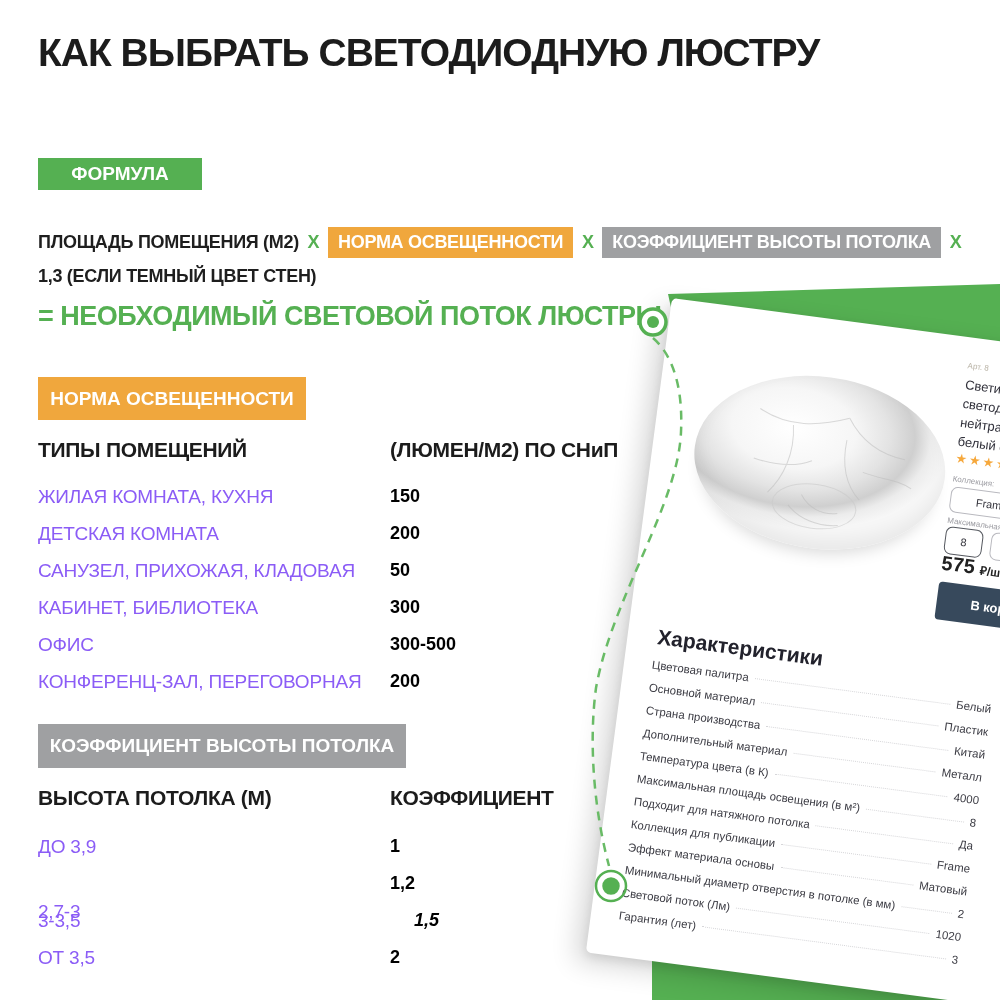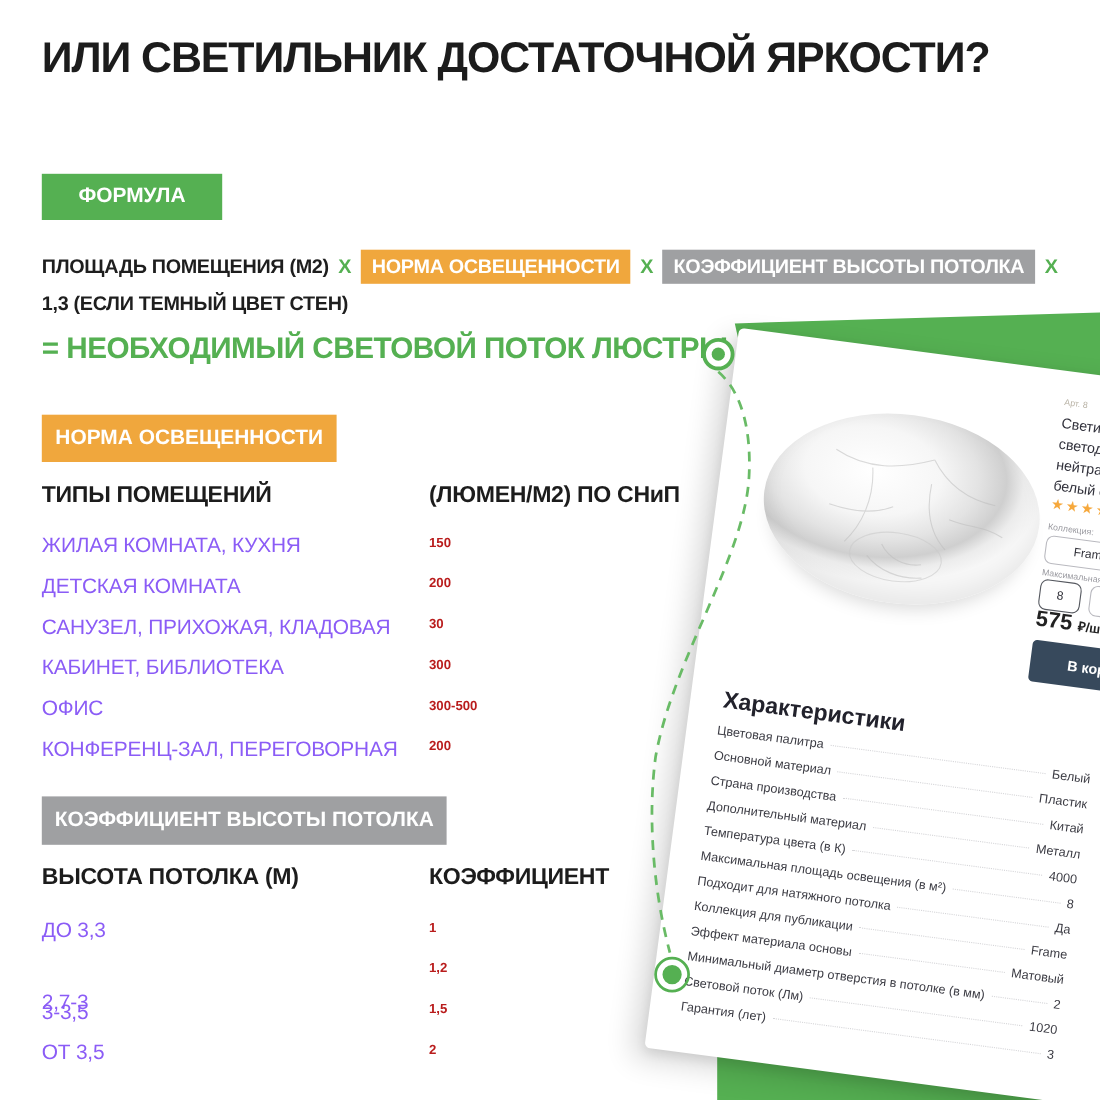--- a/index.html
+++ b/index.html
@@ -3,35 +3,35 @@
 <meta charset="utf-8">
 <style>
   html,body{margin:0;padding:0;background:#fff;}
   #stage{position:relative;width:1000px;height:1000px;overflow:hidden;background:#ffffff;
          font-family:"Liberation Sans",sans-serif;color:#1e1e1e;}
   
   .title{position:absolute;left:38px;top:28px;width:920px;font-size:39px;line-height:50px;
          font-weight:900;letter-spacing:-1px;color:#1c1c1c;}
   .badge{position:absolute;display:flex;align-items:center;justify-content:center;
          color:#fff;font-weight:700;font-size:19px;letter-spacing:0;}
-  .badge-green{left:38px;top:158px;width:164px;height:42px;background:#55b052;}
+  .badge-green{left:38px;top:158px;width:164px;height:32px;background:#55b052;}
   .badge-orange{left:38px;top:377px;width:268px;height:43px;background:#f0a73d;}
   .badge-gray{left:38px;top:724px;width:368px;height:44px;background:#9fa0a2;}
   .formula-l1{position:absolute;left:38px;top:224px;width:950px;font-size:18px;font-weight:700;
               line-height:36px;letter-spacing:-0.3px;white-space:nowrap;}
   .xsep{color:#55b052;font-weight:700;padding:0 4px;}
   .chip{color:#fff;padding:5px 10px 6px 10px;}
   .chip-orange{background:#f0a73d;}
   .chip-gray{background:#9fa0a2;}
   .formula-l2{position:absolute;left:38px;top:266px;font-size:18px;font-weight:700;letter-spacing:-0.3px;text-align:right;}
   .formula-res{position:absolute;left:38px;top:301px;font-size:27px;font-weight:700;
                letter-spacing:-0.5px;color:#55b052;}
   .thead{position:absolute;font-size:21px;font-weight:700;color:#1c1c1c;letter-spacing:-0.3px;}
   .trow{position:absolute;font-size:19px;color:#8b5cf6;letter-spacing:-0.2px;}
-  .tval{position:absolute;font-size:12px;font-weight:700;color:#b91c1c;}
+  .tval{position:absolute;font-size:18px;font-weight:700;color:#000000;}
   
   .lay{position:absolute;left:0;top:0;pointer-events:none;}
   #bgsvg{z-index:1;}
   #fgsvg{z-index:6;}
   
   .card{position:absolute;left:672px;top:298px;width:540px;height:660px;background:#fff;
         border-radius:5px;transform:rotate(7.5deg);transform-origin:0 0;z-index:4;
         box-shadow:-10px 10px 26px rgba(0,0,0,.16), 0 4px 10px rgba(0,0,0,.08);}
   .lamp{position:absolute;left:42px;top:58px;width:252px;height:172px;border-radius:50%;
         background:radial-gradient(ellipse 62% 58% at 38% 32%, #ffffff 0%, #f6f6f6 40%, #e3e3e3 62%,
@@ -167,21 +167,21 @@
       <div class="srow">
           <span class="slabel">Гарантия (лет)</span>
           <span class="sleader"></span>
           <span class="svalue">3</span>
         </div>
     </div>
   </div>
 
   <div class="content">
     <div class="title">
-      <div>ИЛИ СВЕТИЛЬНИК ДОСТАТОЧНОЙ ЯРКОСТИ?</div>
+      <div>КАК ВЫБРАТЬ СВЕТОДИОДНУЮ ЛЮСТРУ</div>
     </div>
 
     <div class="badge badge-green">ФОРМУЛА</div>
 
     <div class="formula-l1">
       <span>ПЛОЩАДЬ ПОМЕЩЕНИЯ (М2)</span>
       <span class="xsep">X</span>
       <span class="chip chip-orange">НОРМА ОСВЕЩЕННОСТИ</span>
       <span class="xsep">X</span>
       <span class="chip chip-gray">КОЭФФИЦИЕНТ ВЫСОТЫ ПОТОЛКА</span>
@@ -191,37 +191,37 @@
     <div class="formula-res">= НЕОБХОДИМЫЙ СВЕТОВОЙ ПОТОК ЛЮСТРЫ</div>
 
     <div class="badge badge-orange">НОРМА ОСВЕЩЕННОСТИ</div>
     <div class="thead" style="left:38px;top:438px;">ТИПЫ ПОМЕЩЕНИЙ</div>
     <div class="thead" style="left:390px;top:438px;">(ЛЮМЕН/М2) ПО СНиП</div>
     <div class="trow" style="left:38px;top:486px;">ЖИЛАЯ КОМНАТА, КУХНЯ</div>
     <div class="tval" style="left:390px;top:486px;">150</div>
     <div class="trow" style="left:38px;top:523px;">ДЕТСКАЯ КОМНАТА</div>
     <div class="tval" style="left:390px;top:523px;">200</div>
     <div class="trow" style="left:38px;top:560px;">САНУЗЕЛ, ПРИХОЖАЯ, КЛАДОВАЯ</div>
-    <div class="tval" style="left:390px;top:560px;">30</div>
+    <div class="tval" style="left:390px;top:560px;">50</div>
     <div class="trow" style="left:38px;top:597px;">КАБИНЕТ, БИБЛИОТЕКА</div>
     <div class="tval" style="left:390px;top:597px;">300</div>
     <div class="trow" style="left:38px;top:634px;">ОФИС</div>
     <div class="tval" style="left:390px;top:634px;">300-500</div>
     <div class="trow" style="left:38px;top:671px;">КОНФЕРЕНЦ-ЗАЛ, ПЕРЕГОВОРНАЯ</div>
     <div class="tval" style="left:390px;top:671px;">200</div>
 
     <div class="badge badge-gray">КОЭФФИЦИЕНТ ВЫСОТЫ ПОТОЛКА</div>
     <div class="thead" style="left:38px;top:786px;">ВЫСОТА ПОТОЛКА (М)</div>
     <div class="thead" style="left:390px;top:786px;">КОЭФФИЦИЕНТ</div>
-    <div class="trow" style="left:38px;top:836px;">ДО 3,3</div>
+    <div class="trow" style="left:38px;top:836px;">ДО 3,9</div>
     <div class="tval" style="left:390px;top:836px;">1</div>
     <div class="trow" style="left:38px;top:873px;margin-top:28px;">2,7-3</div>
     <div class="tval" style="left:390px;top:873px;">1,2</div>
     <div class="trow" style="left:38px;top:910px;">3-3,5</div>
-    <div class="tval" style="left:390px;top:910px;">1,5</div>
+    <div class="tval" style="left:414px;top:910px;font-style:italic;">1,5</div>
     <div class="trow" style="left:38px;top:947px;">ОТ 3,5</div>
     <div class="tval" style="left:390px;top:947px;">2</div>
   </div>
 
   <svg id="fgsvg" class="lay" width="1000" height="1000">
     <path d="M 653 338 C 674 356, 683 390, 681 432 C 678 505, 612 598, 596 688 C 589 740, 593 806, 609 866" fill="none" stroke="#69bb66" stroke-width="2.5" stroke-dasharray="9 7"></path>
     <circle cx="653" cy="322" r="13" fill="#ffffff" stroke="#55b052" stroke-width="3.5"></circle>
     <circle cx="653" cy="322" r="6" fill="#55b052"></circle>
     <circle cx="611" cy="886" r="15" fill="none" stroke="#55b052" stroke-width="2.5"></circle>
     <circle cx="611" cy="886" r="10" fill="#55b052" stroke="#ffffff" stroke-width="2.5"></circle>

